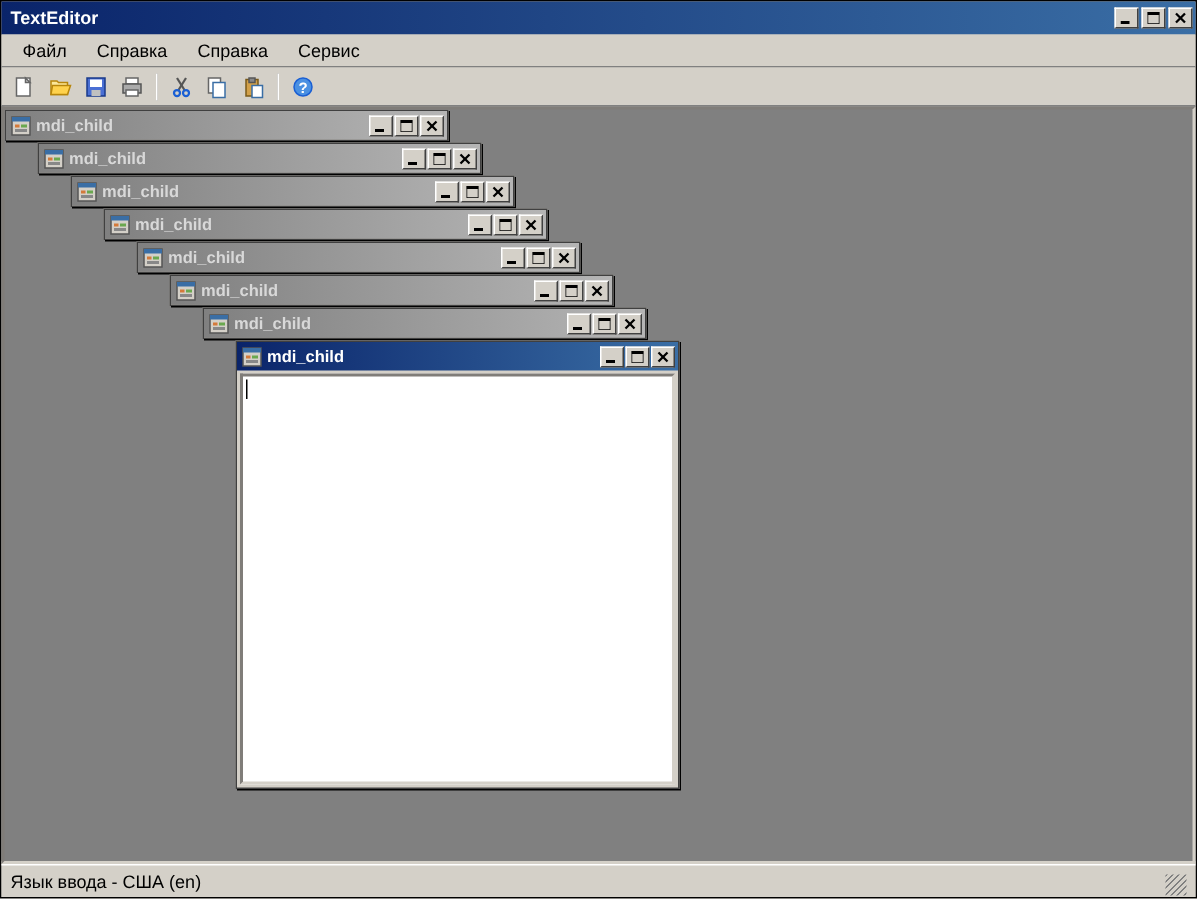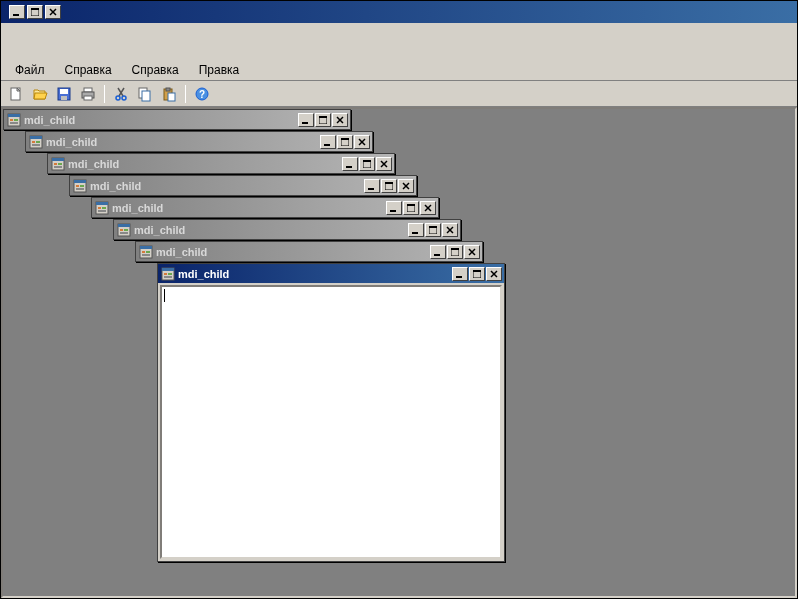--- a/index.html
+++ b/index.html
@@ -51,21 +51,20 @@
     cursor: pointer;
     font-weight: bold;
   }
   .menubar {
     background: #d4d0c8;
     height: 22px;
     display: flex;
     align-items: center;
     padding: 0 4px;
     border-bottom: 1px solid #808080;
-    margin-top: 36px;
   }
   .menu-item {
     padding: 3px 10px;
     cursor: pointer;
     font-size: 12px;
   }
   .toolbar {
     background: #d4d0c8;
     height: 26px;
     display: flex;
@@ -108,21 +107,21 @@
   }
   .resize-grip {
     width: 14px;
     height: 14px;
     background: repeating-linear-gradient(135deg, #808080 0 1px, transparent 1px 3px);
     align-self: flex-end;
     margin-bottom: 1px;
   }
   .child-window {
     position: absolute;
-    width: 348px;
+    width: 296px;
     border: 1px solid #404040;
     background: #d4d0c8;
     box-shadow: 1px 1px 0 #000;
   }
   .child-titlebar {
     height: 19px;
     display: flex;
     align-items: center;
     padding: 0 2px 0 3px;
     color: #fff;
@@ -179,20 +178,21 @@
     background: #000;
   }
   svg { display: block; }
 </style>
 </head>
 <body>
 
 <div class="main-window">
 
   <div class="titlebar">
+    <span class="titlebar-title">TextEditor</span>
     <div class="titlebar-buttons">
       <div class="tb-btn">
         <svg width="8" height="8" viewBox="0 0 8 8">
             <rect x="0" y="6" width="6" height="2" fill="#000"></rect>
           </svg>
       </div>
       <div class="tb-btn">
         <svg width="8" height="8" viewBox="0 0 8 8">
             <rect x="0" y="0" width="8" height="8" fill="none" stroke="#000" stroke-width="1"></rect>
             <rect x="0" y="0" width="8" height="2" fill="#000"></rect>
@@ -204,21 +204,21 @@
             <line x1="7" y1="1" x2="1" y2="7" stroke="#000" stroke-width="1.5"></line>
           </svg>
       </div>
     </div>
   </div>
 
   <div class="menubar">
     <div class="menu-item">Файл</div>
     <div class="menu-item">Справка</div>
     <div class="menu-item">Справка</div>
-    <div class="menu-item">Правка</div>
+    <div class="menu-item">Сервис</div>
   </div>
 
   <div class="toolbar">
     <div class="tool-btn">
       <svg width="16" height="16" viewBox="0 0 16 16">
         <rect x="3" y="2" width="9" height="12" fill="#fff" stroke="#666"></rect>
           <path d="M9 2 L12 5 L9 5 Z" fill="#ccc" stroke="#666"></path>
       </svg>
     </div>
     <div class="tool-btn">
@@ -581,14 +581,18 @@
                   <line x1="7" y1="1" x2="1" y2="7" stroke="#000" stroke-width="1.5"></line>
                 </svg>
               </span>
             </div>
           </div>
         </div>
         <div class="child-body"><span class="cursor-line"></span></div>
       </div>
     </div>
 
+  <div class="statusbar">
+    <span>Язык ввода - США (en)</span>
+    <span class="resize-grip"></span>
+  </div>
 
 </div>
 
 </body></html>

